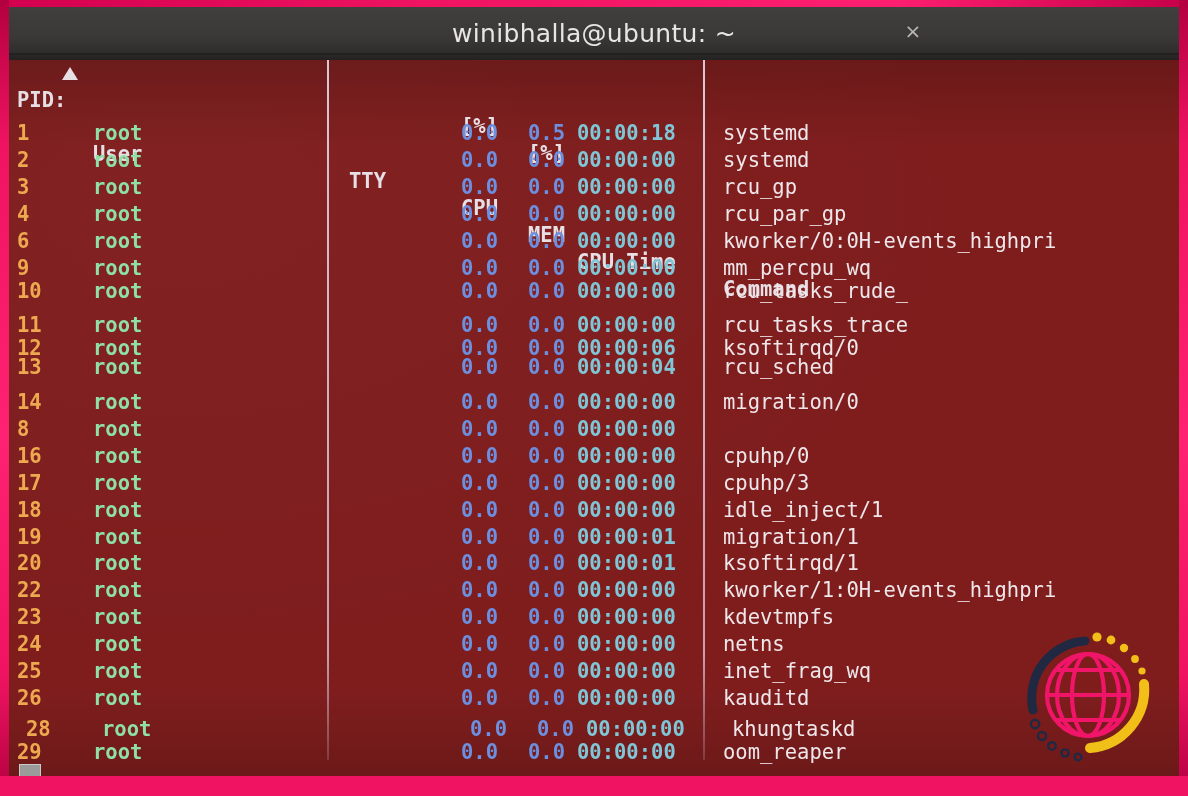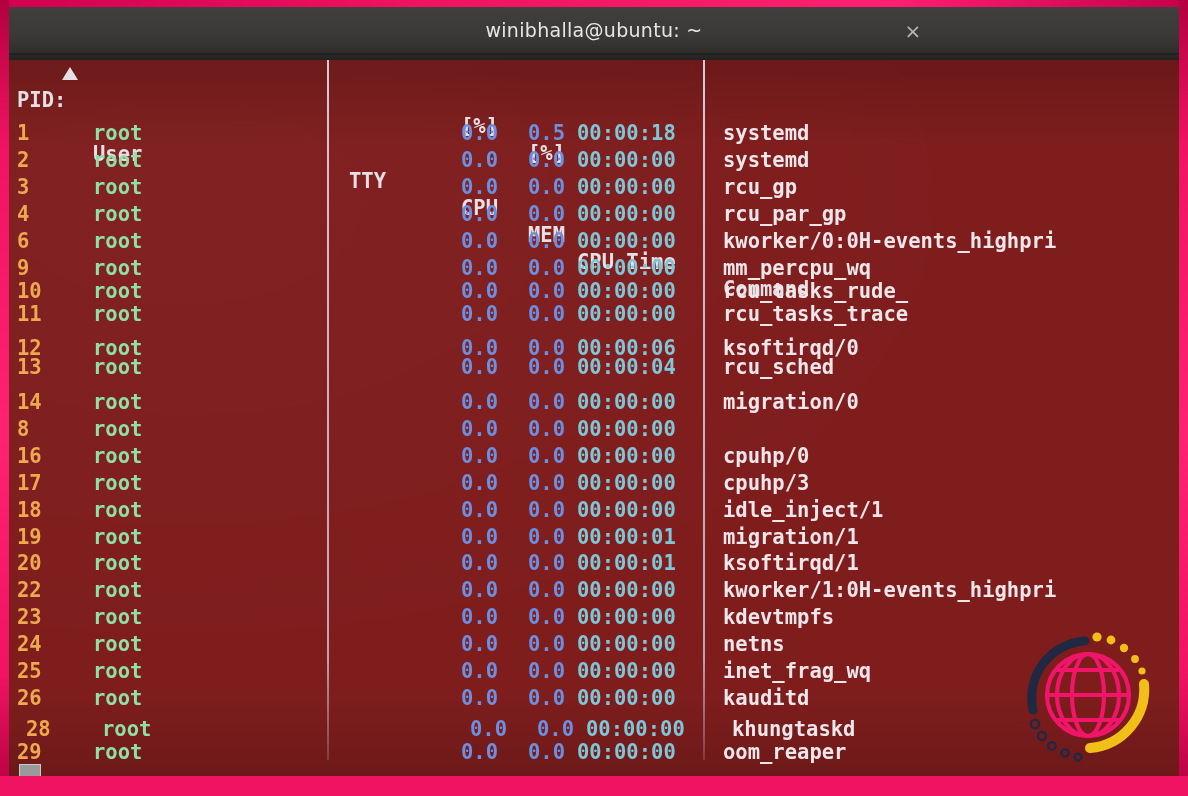--- a/index.html
+++ b/index.html
@@ -74,21 +74,21 @@
     height: 2px;
     background: #222020;
   }
   #title-text {
     position: absolute;
     left: 0; right: 0;
     top: 12px;
     text-align: center;
     color: #e8e6e3;
     font-family: "DejaVu Sans", "Liberation Sans", sans-serif;
-    font-size: 19px;
+    font-size: 25px;
     letter-spacing: .3px;
     white-space: nowrap;
   }
   #close-btn {
     position: absolute;
     right: 253px;
     top: 11px;
     width: 26px;
     height: 26px;
     line-height: 26px;
@@ -160,21 +160,21 @@
     line-height: 27px;
   }
   .cell { position: absolute; white-space: pre; }
 
   
   .hdr     { color: #e6dfe4; font-weight: 700; }
   .c-pid   { color: #eda94f; font-weight: 700; }
   .c-user  { color: #8fe0a8; font-weight: 700; }
   .c-num   { color: #6d8fe0; font-weight: 700; }
   .c-time  { color: #7fc6d6; font-weight: 700; }
-  .c-cmd   { color: #eee6ea; font-weight: 700; }
+  .c-cmd   { color: #eee6ea; font-weight: 400; }
 
   
   .col-pid  { left: 8px;   text-align: left; }
   .col-user { left: 84px;  }
   .col-tty  { left: 340px; }
   .col-cpu  { left: 441px; width: 48px; text-align: right; }
   .col-mem  { left: 508px; width: 48px; text-align: right; }
   .col-time { left: 568px; }
   .col-cmd  { left: 714px; }
 
@@ -251,21 +251,21 @@
       </div>
 
       <div id="rows-host">
           <div class="row" style="top: 60px;"><span class="cell c-pid col-pid">1</span><span class="cell c-user col-user">root</span><span class="cell c-cmd col-tty"></span><span class="cell c-num col-cpu">0.0</span><span class="cell c-num col-mem">0.5</span><span class="cell c-time col-time">00:00:18</span><span class="cell c-cmd col-cmd">systemd</span></div>
           <div class="row" style="top: 86.9px;"><span class="cell c-pid col-pid">2</span><span class="cell c-user col-user">root</span><span class="cell c-cmd col-tty"></span><span class="cell c-num col-cpu">0.0</span><span class="cell c-num col-mem">0.0</span><span class="cell c-time col-time">00:00:00</span><span class="cell c-cmd col-cmd">systemd</span></div>
           <div class="row" style="top: 113.8px;"><span class="cell c-pid col-pid">3</span><span class="cell c-user col-user">root</span><span class="cell c-cmd col-tty"></span><span class="cell c-num col-cpu">0.0</span><span class="cell c-num col-mem">0.0</span><span class="cell c-time col-time">00:00:00</span><span class="cell c-cmd col-cmd">rcu_gp</span></div>
           <div class="row" style="top: 140.7px;"><span class="cell c-pid col-pid">4</span><span class="cell c-user col-user">root</span><span class="cell c-cmd col-tty"></span><span class="cell c-num col-cpu">0.0</span><span class="cell c-num col-mem">0.0</span><span class="cell c-time col-time">00:00:00</span><span class="cell c-cmd col-cmd">rcu_par_gp</span></div>
           <div class="row" style="top: 167.6px;"><span class="cell c-pid col-pid">6</span><span class="cell c-user col-user">root</span><span class="cell c-cmd col-tty"></span><span class="cell c-num col-cpu">0.0</span><span class="cell c-num col-mem">0.0</span><span class="cell c-time col-time">00:00:00</span><span class="cell c-cmd col-cmd">kworker/0:0H-events_highpri</span></div>
           <div class="row" style="top: 194.5px;"><span class="cell c-pid col-pid">9</span><span class="cell c-user col-user">root</span><span class="cell c-cmd col-tty"></span><span class="cell c-num col-cpu">0.0</span><span class="cell c-num col-mem">0.0</span><span class="cell c-time col-time">00:00:00</span><span class="cell c-cmd col-cmd">mm_percpu_wq</span></div>
           <div class="row" style="top: 218px;"><span class="cell c-pid col-pid">10</span><span class="cell c-user col-user">root</span><span class="cell c-cmd col-tty"></span><span class="cell c-num col-cpu">0.0</span><span class="cell c-num col-mem">0.0</span><span class="cell c-time col-time">00:00:00</span><span class="cell c-cmd col-cmd">rcu_tasks_rude_</span></div>
-          <div class="row" style="top: 241px;"><span class="cell c-pid col-pid">11</span><span class="cell c-user col-user">root</span><span class="cell c-cmd col-tty"></span><span class="cell c-num col-cpu">0.0</span><span class="cell c-num col-mem">0.0</span><span class="cell c-time col-time">00:00:00</span><span class="cell c-cmd col-cmd">rcu_tasks_trace</span></div>
+          <div class="row" style="top: 252px;"><span class="cell c-pid col-pid">11</span><span class="cell c-user col-user">root</span><span class="cell c-cmd col-tty"></span><span class="cell c-num col-cpu">0.0</span><span class="cell c-num col-mem">0.0</span><span class="cell c-time col-time">00:00:00</span><span class="cell c-cmd col-cmd">rcu_tasks_trace</span></div>
           <div class="row" style="top: 275.2px;"><span class="cell c-pid col-pid">12</span><span class="cell c-user col-user">root</span><span class="cell c-cmd col-tty"></span><span class="cell c-num col-cpu">0.0</span><span class="cell c-num col-mem">0.0</span><span class="cell c-time col-time">00:00:06</span><span class="cell c-cmd col-cmd">ksoftirqd/0</span></div>
           <div class="row" style="top: 294px;"><span class="cell c-pid col-pid">13</span><span class="cell c-user col-user">root</span><span class="cell c-cmd col-tty"></span><span class="cell c-num col-cpu">0.0</span><span class="cell c-num col-mem">0.0</span><span class="cell c-time col-time">00:00:04</span><span class="cell c-cmd col-cmd">rcu_sched</span></div>
           <div class="row" style="top: 329px;"><span class="cell c-pid col-pid">14</span><span class="cell c-user col-user">root</span><span class="cell c-cmd col-tty"></span><span class="cell c-num col-cpu">0.0</span><span class="cell c-num col-mem">0.0</span><span class="cell c-time col-time">00:00:00</span><span class="cell c-cmd col-cmd">migration/0</span></div>
           <div class="row" style="top: 355.9px;"><span class="cell c-pid col-pid">8</span><span class="cell c-user col-user">root</span><span class="cell c-cmd col-tty"></span><span class="cell c-num col-cpu">0.0</span><span class="cell c-num col-mem">0.0</span><span class="cell c-time col-time">00:00:00</span></div>
           <div class="row" style="top: 382.8px;"><span class="cell c-pid col-pid">16</span><span class="cell c-user col-user">root</span><span class="cell c-cmd col-tty"></span><span class="cell c-num col-cpu">0.0</span><span class="cell c-num col-mem">0.0</span><span class="cell c-time col-time">00:00:00</span><span class="cell c-cmd col-cmd">cpuhp/0</span></div>
           <div class="row" style="top: 409.7px;"><span class="cell c-pid col-pid">17</span><span class="cell c-user col-user">root</span><span class="cell c-cmd col-tty"></span><span class="cell c-num col-cpu">0.0</span><span class="cell c-num col-mem">0.0</span><span class="cell c-time col-time">00:00:00</span><span class="cell c-cmd col-cmd">cpuhp/3</span></div>
           <div class="row" style="top: 436.6px;"><span class="cell c-pid col-pid">18</span><span class="cell c-user col-user">root</span><span class="cell c-cmd col-tty"></span><span class="cell c-num col-cpu">0.0</span><span class="cell c-num col-mem">0.0</span><span class="cell c-time col-time">00:00:00</span><span class="cell c-cmd col-cmd">idle_inject/1</span></div>
           <div class="row" style="top: 463.5px;"><span class="cell c-pid col-pid">19</span><span class="cell c-user col-user">root</span><span class="cell c-cmd col-tty"></span><span class="cell c-num col-cpu">0.0</span><span class="cell c-num col-mem">0.0</span><span class="cell c-time col-time">00:00:01</span><span class="cell c-cmd col-cmd">migration/1</span></div>
           <div class="row" style="top: 490.4px;"><span class="cell c-pid col-pid">20</span><span class="cell c-user col-user">root</span><span class="cell c-cmd col-tty"></span><span class="cell c-num col-cpu">0.0</span><span class="cell c-num col-mem">0.0</span><span class="cell c-time col-time">00:00:01</span><span class="cell c-cmd col-cmd">ksoftirqd/1</span></div>
           <div class="row" style="top: 517.3px;"><span class="cell c-pid col-pid">22</span><span class="cell c-user col-user">root</span><span class="cell c-cmd col-tty"></span><span class="cell c-num col-cpu">0.0</span><span class="cell c-num col-mem">0.0</span><span class="cell c-time col-time">00:00:00</span><span class="cell c-cmd col-cmd">kworker/1:0H-events_highpri</span></div>

